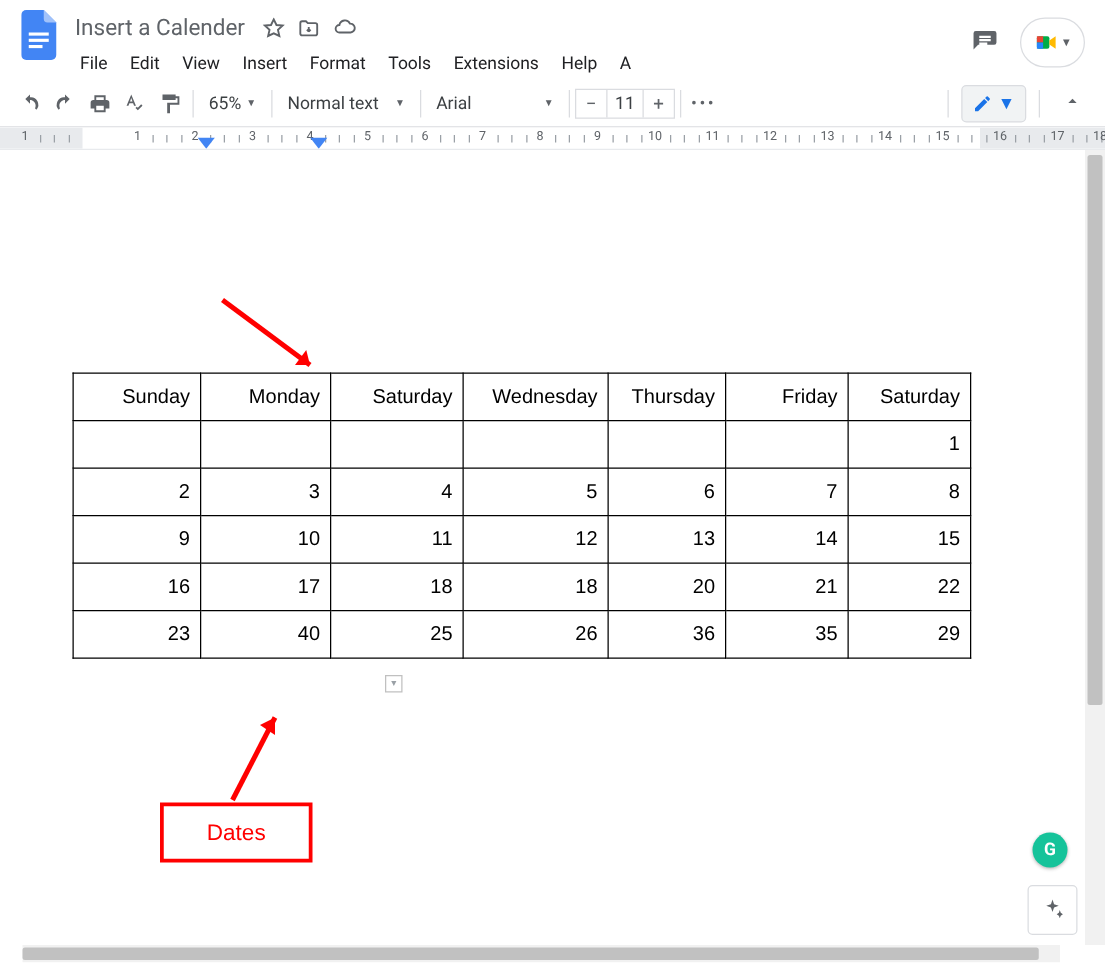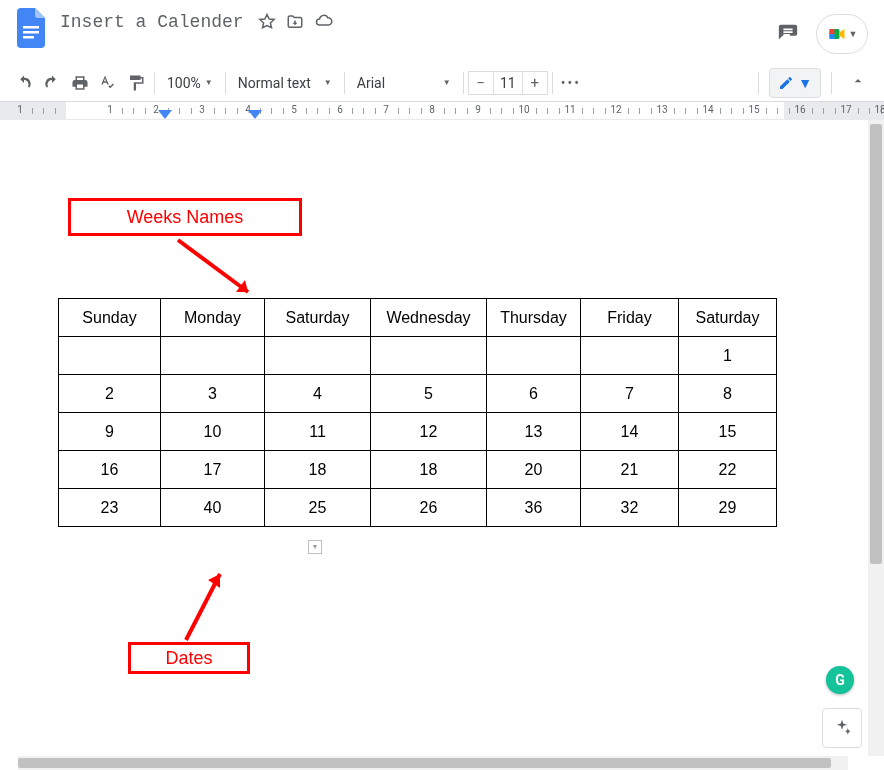--- a/index.html
+++ b/index.html
@@ -19,21 +19,21 @@
     align-items: flex-start;
     padding: 8px 12px 0 12px;
     height: 64px;
   }
   .docs-logo {
     width: 40px; height: 40px;
     display:flex; align-items:center; justify-content:center;
     margin-right: 4px;
   }
   .title-area { flex: 0 0 auto; }
-  .title-row { display:flex; align-items:center; gap: 10px; padding-top:2px;font-family:Liberation Mono, monospace;}
+  .title-row { display:flex; align-items:center; gap: 10px; padding-top:2px;}
   .doc-title {
     font-size: 18px;
     color: #5f6368;
     padding: 2px 4px;
   }
   .title-icon { color:#5f6368; display:inline-flex; align-items:center; }
   .menubar { display:flex; gap: 2px; padding-top:4px; }
   .menubar span {
     padding: 4px 8px;
     font-size: 14px;
@@ -119,21 +119,21 @@
   .cal-table {
     position:absolute; left:58px; top:178px;
     border-collapse:collapse;
     font-family: Arial, sans-serif;
   }
   .cal-table td, .cal-table th {
     border:1px solid #000;
     padding: 8px 8px;
     font-size:16px;
     color:#000;
-    text-align:center;
+    text-align:right;
     height:38px;
     font-weight:normal;
     margin-top:25px;
   }
   .cal-table th { font-weight: normal; }
   .col0{width:102px;} .col1{width:104px;} .col2{width:106px;}
   .col3{width:116px;} .col4{width:94px;} .col5{width:98px;} .col6{width:98px;}
   .cell-handle {
     position:absolute; width:14px; height:14px; border:1px solid #c0c0c0; background:#fff;
     display:flex; align-items:center; justify-content:center; font-size:7px; color:#9aa0a6;
@@ -143,21 +143,21 @@
   .anno-box {
     position:absolute;
     border:3px solid #ff0000;
     color:#ff0000;
     font-size:18px;
     display:flex; align-items:center; justify-content:center;
     background:transparent;
     font-family: Arial, sans-serif;
   }
   .anno1 { left:68px; top:78px; width:234px; height:38px; }
-  .anno2 { left:128px; top:522px; width:122px; height:32px; }
+  .anno2 { left:128px; top:522px; width:122px; height:48px; }
   svg.arrow { position:absolute; overflow:visible; }
   
   .vscroll {
     position:absolute; right:0; top:120px; width:16px; bottom:14px;
     background:#f1f1f1;
   }
   .vscroll .thumb {
     position:absolute; left:2px; width:12px; top:4px; height:440px;
     background:#c1c1c1; border-radius:2px;
   }
@@ -211,20 +211,31 @@
             <path d="M3 6a2 2 0 012-2h4l2 2h8a2 2 0 012 2v9a2 2 0 01-2 2H5a2 2 0 01-2-2V6z"></path>
             <path d="M12 10v5m0 0l-2-2m2 2l2-2"></path>
           </svg>
       </span>
       <span class="title-icon">
         <svg width="20" height="18" viewBox="0 0 24 24" fill="none" stroke="#5f6368" stroke-width="2">
             <path d="M6 16a4 4 0 010-8 6 6 0 0111.3-1.5A4.5 4.5 0 1118 16H6z"></path>
           </svg>
       </span>
     </div>
+    <div class="menubar">
+      <span>File</span>
+      <span>Edit</span>
+      <span>View</span>
+      <span>Insert</span>
+      <span>Format</span>
+      <span>Tools</span>
+      <span>Extensions</span>
+      <span>Help</span>
+      <span>A</span>
+    </div>
   </div>
   <div class="spacer"></div>
   <div class="right-header">
     <div class="comment-icon">
       <svg width="22" height="22" viewBox="0 0 24 24" fill="#5f6368">
           <path d="M20 2H4a2 2 0 00-2 2v14l4-4h14a2 2 0 002-2V4a2 2 0 00-2-2zM7 9h10v2H7V9zm0-3h10v2H7V6zm0 6h7v2H7v-2z"></path>
         </svg>
     </div>
     <div class="meet-pill">
       <svg width="20" height="20" viewBox="0 0 24 24">
@@ -259,21 +270,21 @@
         <path d="M8 2l-5 12h2l1-2.5h4L11 14h2L8 2zm-1.3 7.5L8 5.8l1.3 3.7H6.7zM20 14l-5 5-2.5-2.5 1.4-1.4L15 16.2l3.6-3.6L20 14z"></path>
       </svg>
     </div>
   <div class="tb-btn">
       <svg width="18" height="18" viewBox="0 0 24 24" fill="#5f6368">
         <path d="M18 4V2H4v6h14V6h2v5H9v11h3V13h10V4h-4z"></path>
       </svg>
     </div>
   <div class="tb-sep"></div>
   <div class="tb-drop">
-    <span>100%</span>
+    <span>65%</span>
       <span class="tri">▼</span>
   </div>
   <div class="tb-sep"></div>
   <div class="tb-drop" style="width:110px;">
     <span>Normal text</span>
       <span class="tri" style="margin-left:auto;">▼</span>
   </div>
   <div class="tb-sep"></div>
   <div class="tb-drop" style="width:110px;">
     <span>Arial</span>
@@ -386,23 +397,20 @@
       <path d="M0 0h14l-7 9z" fill="#4285f4"></path>
     </svg>
   <svg class="indent" style="left:248px;" width="14" height="10">
       <path d="M0 0h14l-7 9z" fill="#4285f4"></path>
     </svg>
 </div>
 
 <div class="doc-wrap">
   <div class="page">
 
-    <div class="anno-box anno1">
-      <span>Weeks Names</span>
-    </div>
     <svg class="arrow" style="left:170px; top:116px;" width="100" height="70">
       <line x1="8" y1="4" x2="78" y2="56" stroke="#ff0000" stroke-width="4"></line>
       <polygon points="78,56 66,56 75,44" fill="#ff0000"></polygon>
     </svg>
 
     <div class="anno-box anno2">
       <span>Dates</span>
     </div>
     <svg class="arrow" style="left:176px; top:442px;" width="60" height="82">
       <line x1="10" y1="78" x2="44" y2="12" stroke="#ff0000" stroke-width="4"></line>
@@ -466,21 +474,21 @@
             <td>20</td>
             <td>21</td>
             <td>22</td>
           </tr>
           <tr>
             <td>23</td>
             <td>40</td>
             <td>25</td>
             <td>26</td>
             <td>36</td>
-            <td>32</td>
+            <td>35</td>
             <td>29</td>
           </tr>
         </tbody>
     </table>
     <div class="cell-handle">▼</div>
 
   </div>
 </div>
 
 <div class="vscroll">

